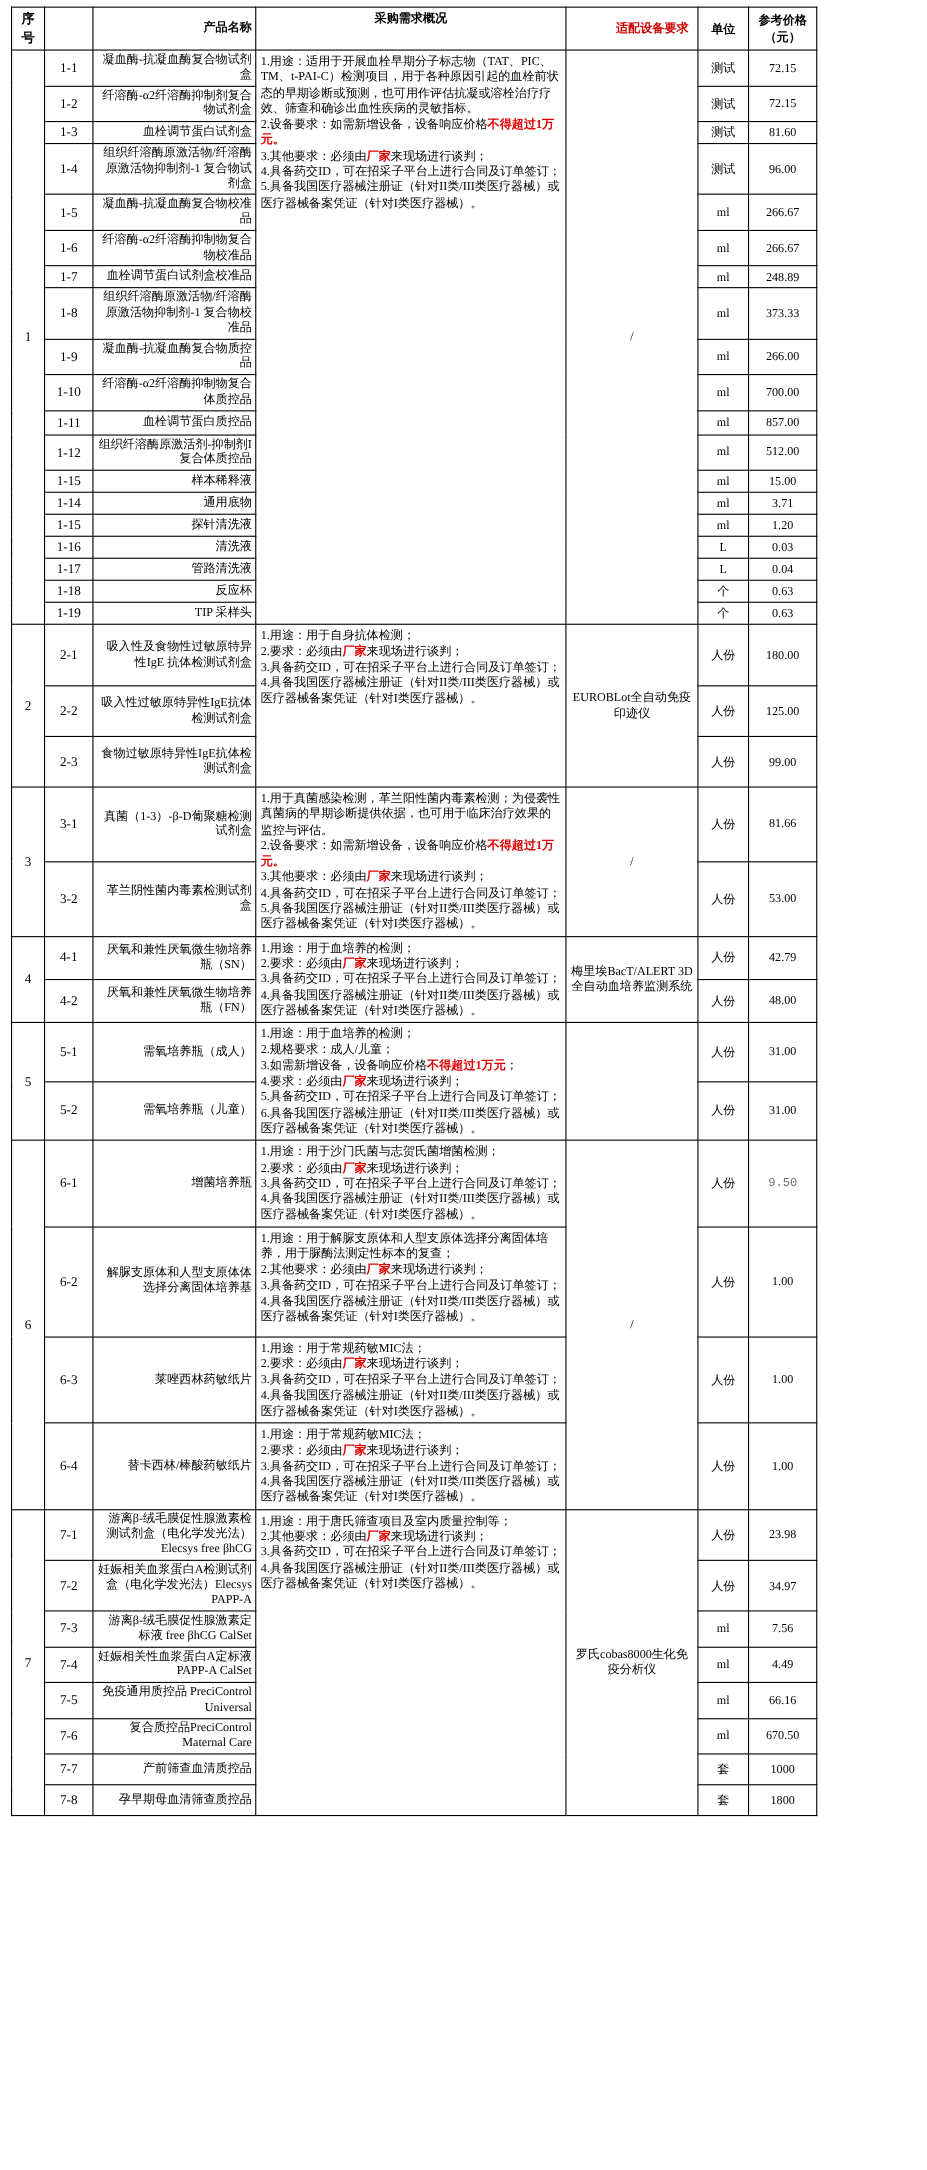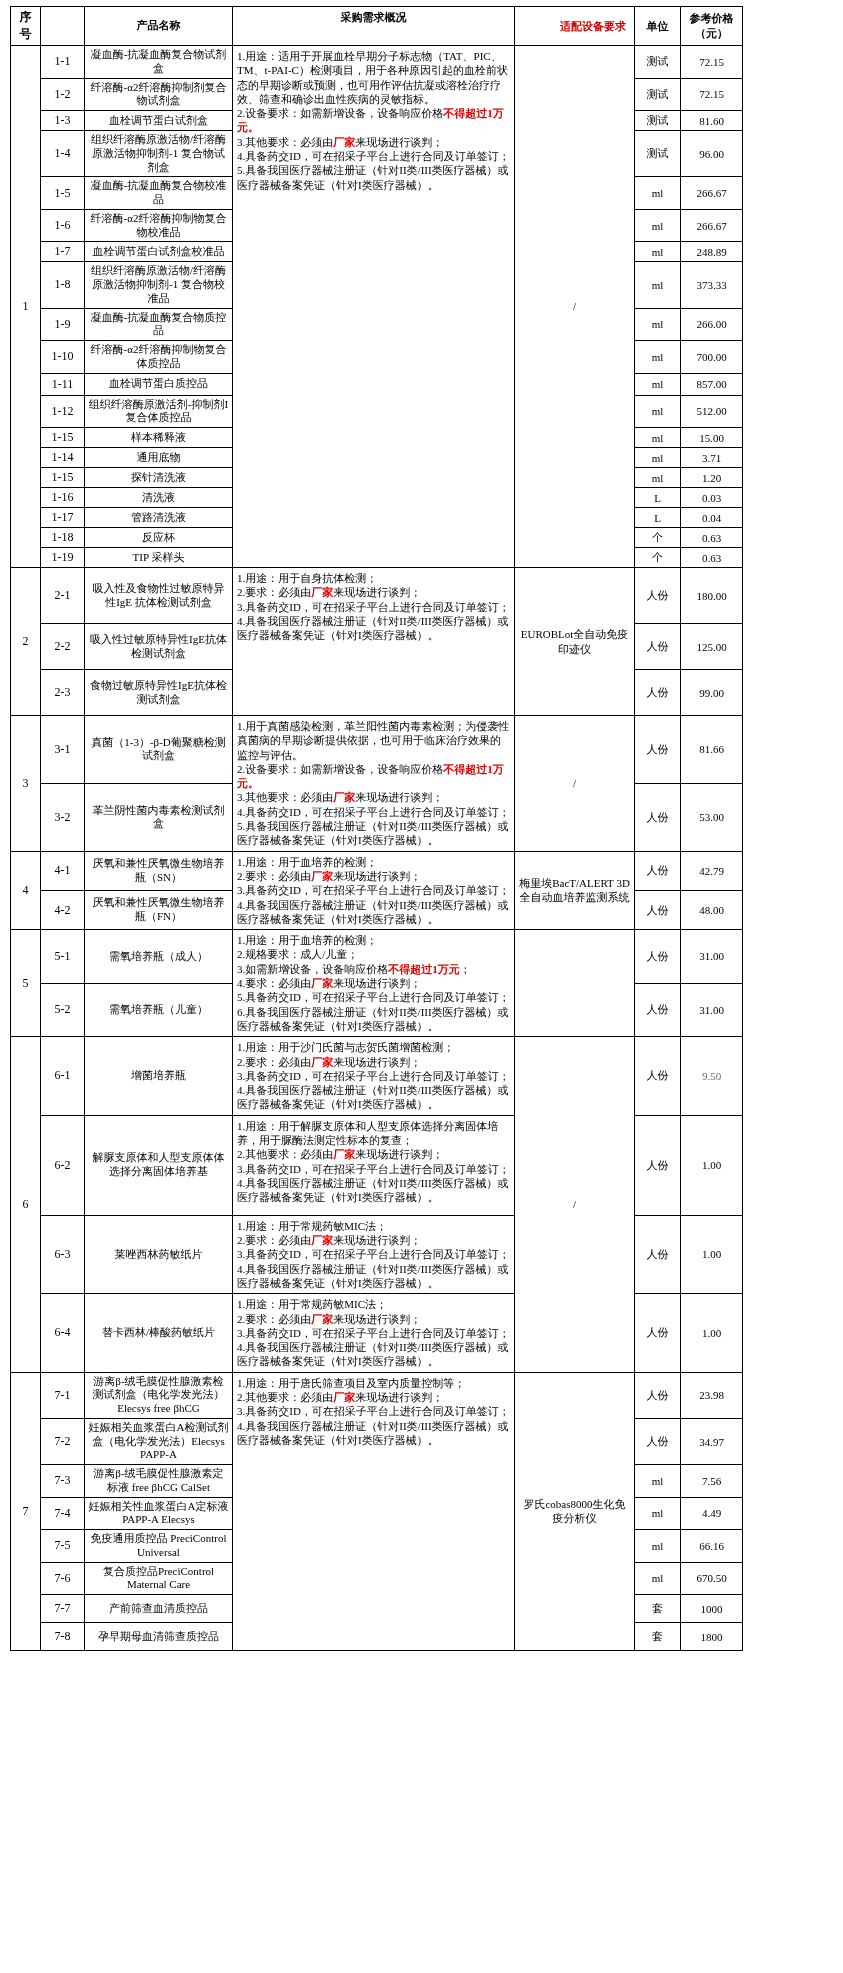--- a/index.html
+++ b/index.html
@@ -4,27 +4,27 @@
 <style>
   html,body{margin:0;padding:0;background:#fff;}
   body{font-family:"Liberation Serif","DejaVu Serif",serif;color:#000;}
   #sheet{width:843px;position:relative;padding:6px 10px 10px 10px;box-sizing:border-box;}
   table{border-collapse:collapse;width:682px;table-layout:fixed;}
   td,th{border:1px solid #000;vertical-align:middle;padding:2px 3px;box-sizing:border-box;}
   th{font-weight:bold;text-align:center;font-size:12.5px;}
   .hdr-red{color:#d00000;padding-left:40px;}
   .c-no{width:30px;text-align:center;font-size:12px;}
   .c-sub{width:44px;text-align:center;font-size:12px;}
-  .c-name{width:148px;text-align:center;font-size:11px;line-height:1.25;}
+  .c-name{width:148px;text-align:right;font-size:11px;line-height:1.25;}
   .c-req{width:282px;font-size:11px;line-height:1.3;text-align:left;vertical-align:top;padding:3px 4px;}
   .c-dev{width:120px;text-align:center;font-size:11px;line-height:1.3;}
   .c-unit{width:46px;text-align:center;font-size:11px;}
   .c-price{width:62px;text-align:center;font-size:11px;margin-top:13px;}
   .red{color:#e00000;font-weight:bold;}
-  .price-gray{color:#6f6f6f;}
+  .price-gray{color:#6f6f6f;font-family:Liberation Mono, monospace;}
 </style>
 </head>
 <body>
 
 <div id="sheet">
 <table>
   <colgroup>
     <col style="width:30px">
         <col style="width:44px">
         <col style="width:148px">
@@ -274,21 +274,21 @@
           <td class="c-price">34.97</td>
         </tr>
         <tr style="height: 30px;">
           <td class="c-sub">7-3</td>
           <td class="c-name">游离β-绒毛膜促性腺激素定标液 free βhCG CalSet</td>
           <td class="c-unit">ml</td>
           <td class="c-price">7.56</td>
         </tr>
         <tr style="height: 30px;">
           <td class="c-sub">7-4</td>
-          <td class="c-name">妊娠相关性血浆蛋白A定标液 PAPP-A Elecsys</td>
+          <td class="c-name">妊娠相关性血浆蛋白A定标液 PAPP-A CalSet</td>
           <td class="c-unit">ml</td>
           <td class="c-price">4.49</td>
         </tr>
         <tr style="height: 30px;">
           <td class="c-sub">7-5</td>
           <td class="c-name">免疫通用质控品 PreciControl Universal</td>
           <td class="c-unit">ml</td>
           <td class="c-price">66.16</td>
         </tr>
         <tr style="height: 30px;">

